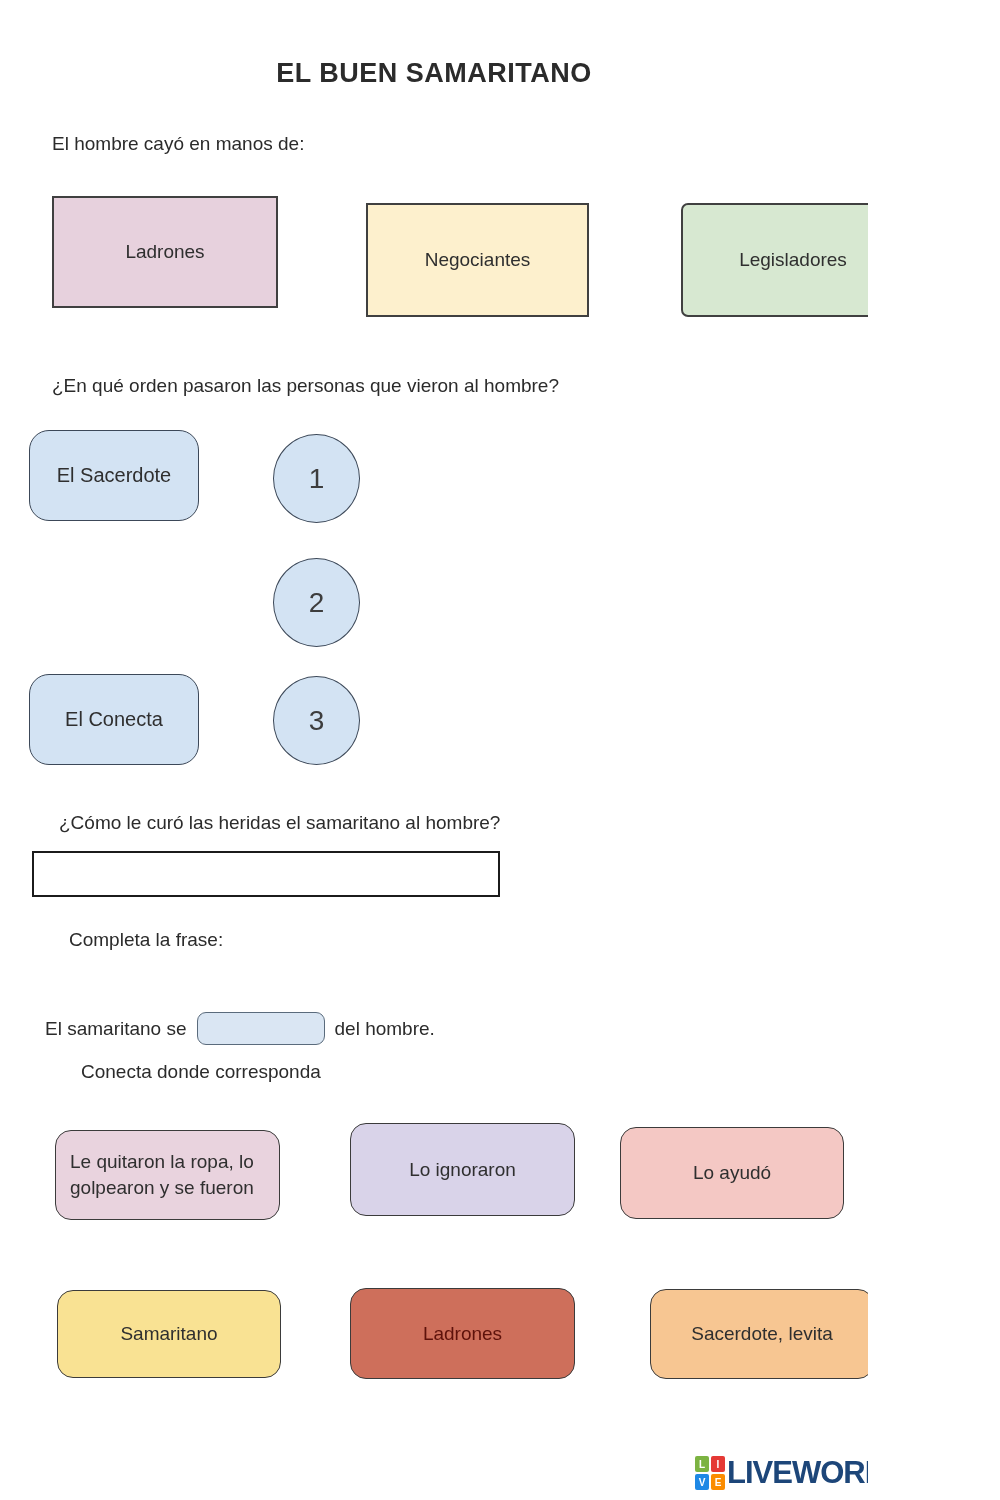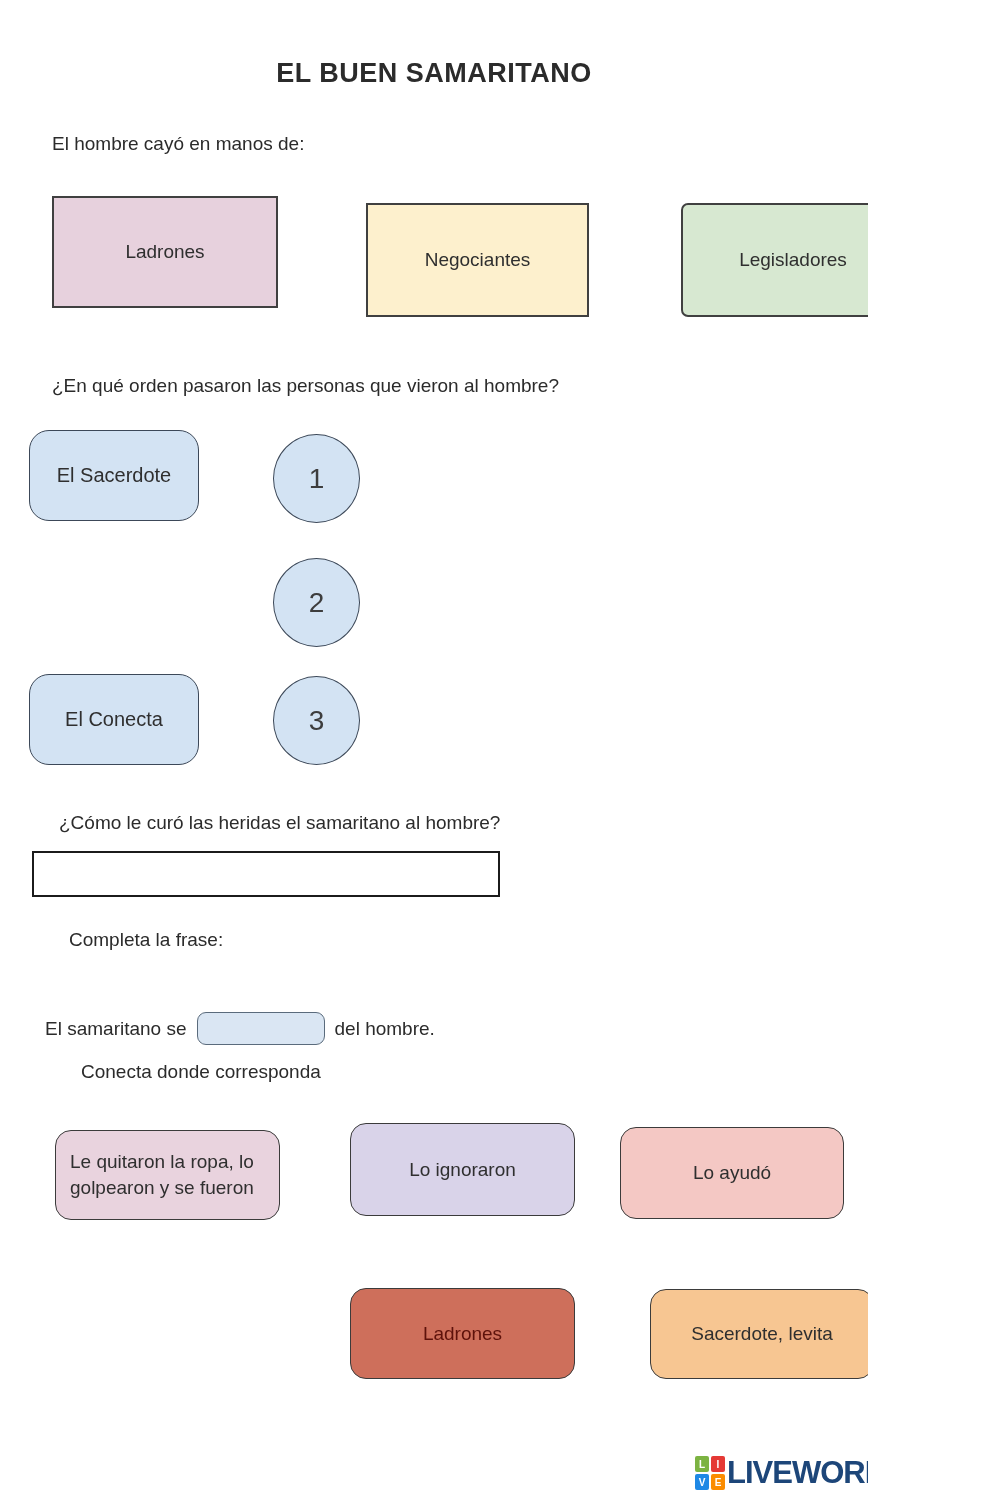--- a/index.html
+++ b/index.html
@@ -229,20 +229,23 @@
   <div class="connect-box" id="act-quitaron" style="background-color: rgb(233, 211, 222);">
     <span>Le quitaron la ropa, lo golpearon y se fueron</span>
   </div>
   <div class="connect-box" id="act-ignoraron" style="background-color: rgb(217, 211, 233);">
     <span>Lo ignoraron</span>
   </div>
   <div class="connect-box" id="act-ayudo" style="background-color: rgb(244, 200, 196);">
     <span>Lo ayudó</span>
   </div>
 
+  <div class="connect-box" id="per-samaritano" style="background-color: rgb(249, 226, 147); color: rgb(47, 47, 47);">
+    <span>Samaritano</span>
+  </div>
   <div class="connect-box" id="per-ladrones" style="background-color: rgb(206, 111, 91); color: rgb(94, 18, 11);">
     <span>Ladrones</span>
   </div>
   <div class="connect-box" id="per-sacerdote" style="background-color: rgb(247, 198, 146); color: rgb(47, 47, 47);">
     <span>Sacerdote, levita</span>
   </div>
 
   <div class="footer-brand">
     <div class="lw-icon">
       <span class="lw-cell" style="background-color: rgb(124, 179, 66);">L</span>

